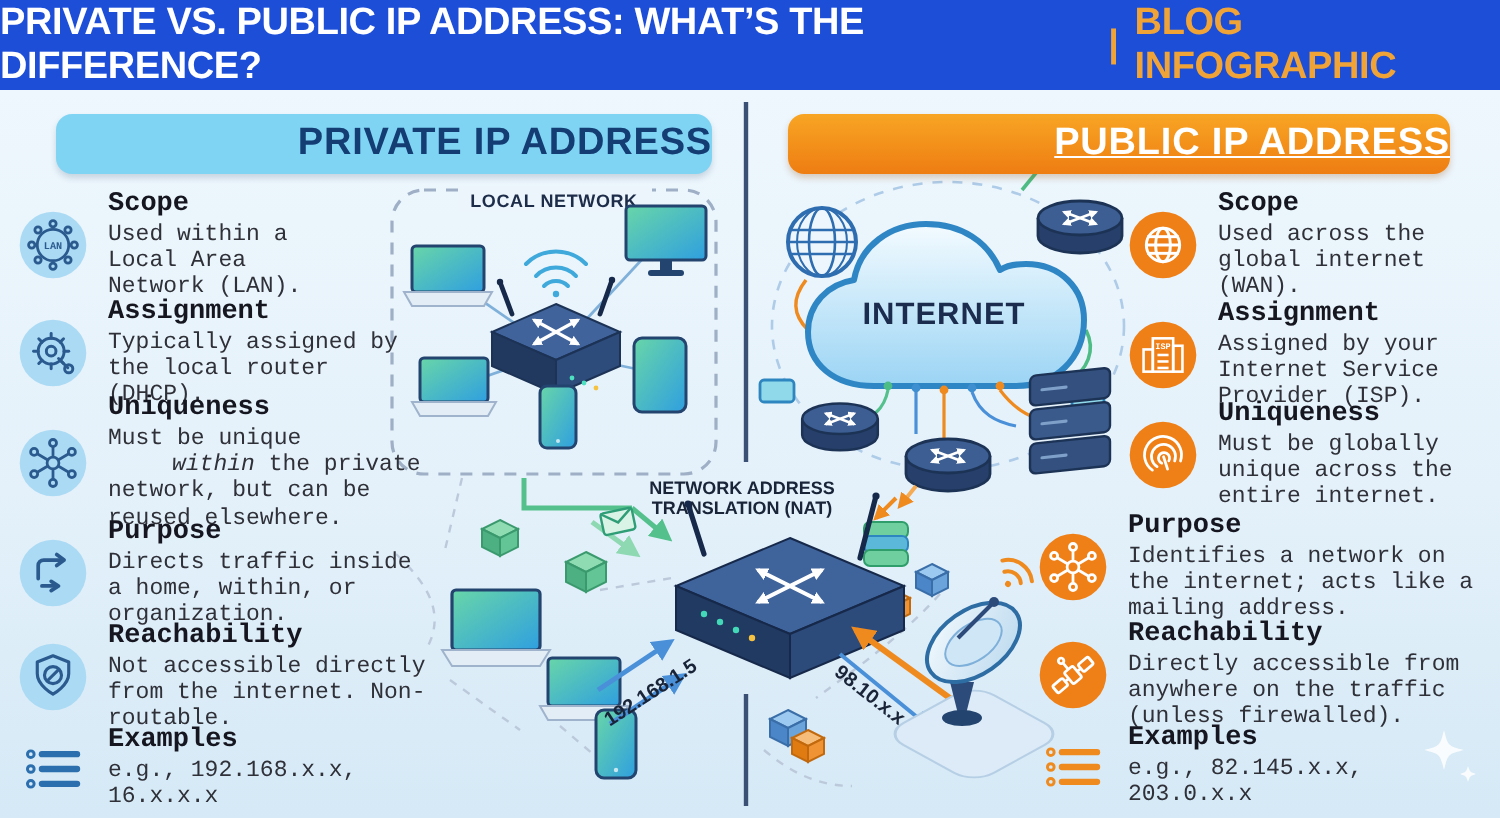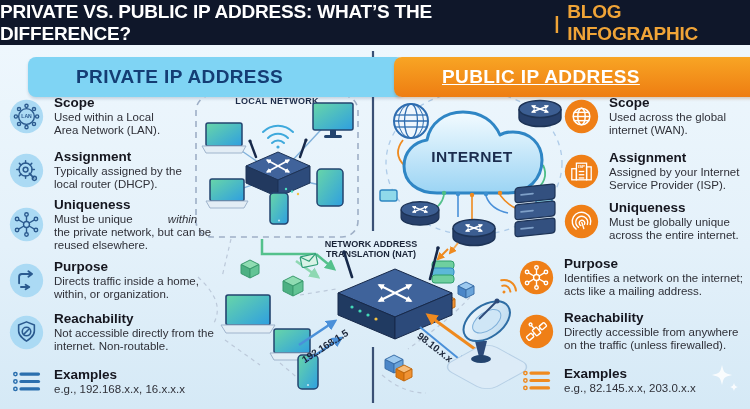--- a/index.html
+++ b/index.html
@@ -1,37 +1,37 @@
 <!DOCTYPE html>
 <html><head>
 <meta charset="utf-8">
 <style>
   html,body{margin:0;padding:0;}
   .stage{position:relative;width:750px;height:409px;overflow:hidden;
          font-family:"Liberation Sans",sans-serif;background:#fff;}
   
-  .hdr{position:absolute;top:0;left:0;width:750px;height:45px;background:#0f172a;
+  .hdr{position:absolute;top:0;left:0;width:750px;height:45px;background:#1d4ed8;
        display:flex;align-items:center;justify-content:center;gap:8px;}
   .hdr .tt{color:#fff;font-weight:bold;font-size:19px;letter-spacing:-0.2px;}
   .hdr .acc{color:#f0a437;font-weight:bold;font-size:19px;letter-spacing:-0.2px;}
   
   .content{position:absolute;top:45px;left:0;width:750px;height:364px;
            background:linear-gradient(180deg,#eef7fd 0%,#e4f1fa 55%,#d5e9f6 100%);}
   .scene{position:absolute;top:0;left:0;}
   .scene text{font-family:"Liberation Sans",sans-serif;}
   
-  .pill{position:absolute;top:12px;height:40px;border-radius:8px;display:flex;
-        align-items:center;justify-content:flex-start;font-weight:bold;font-size:19px;
-        letter-spacing:.4px;padding-left:48px;}
+  .pill{position:absolute;top:12px;height:30px;border-radius:8px;display:flex;
+        align-items:center;justify-content:flex-end;font-weight:bold;font-size:19px;
+        letter-spacing:.4px;}
   .pill.l{left:28px;width:328px;background:#7fd4f4;color:#143d74;
           box-shadow:0 2px 3px rgba(30,60,100,.18);}
   .pill.r{left:394px;width:331px;background:linear-gradient(180deg,#f8a524,#ee7d12);
           color:#fff;box-shadow:0 2px 3px rgba(150,70,0,.25);text-decoration:underline;}
   
-  .item{position:absolute;display:flex;gap:9px;align-items:center;}
+  .item{position:absolute;display:flex;gap:9px;align-items:center;font-family:Liberation Mono, monospace;}
   .ic{width:37px;height:37px;flex:0 0 auto;display:flex;align-items:center;justify-content:center;}
   .txt .t{font-size:13.5px;font-weight:bold;color:#15161f;line-height:1.15;}
   .txt .b{font-size:11.5px;color:#2f3038;line-height:1.17;}
   .txt .b em{font-style:italic;margin-left:32px;}
 </style>
 </head>
 <body>
 
 <div class="stage">
 

